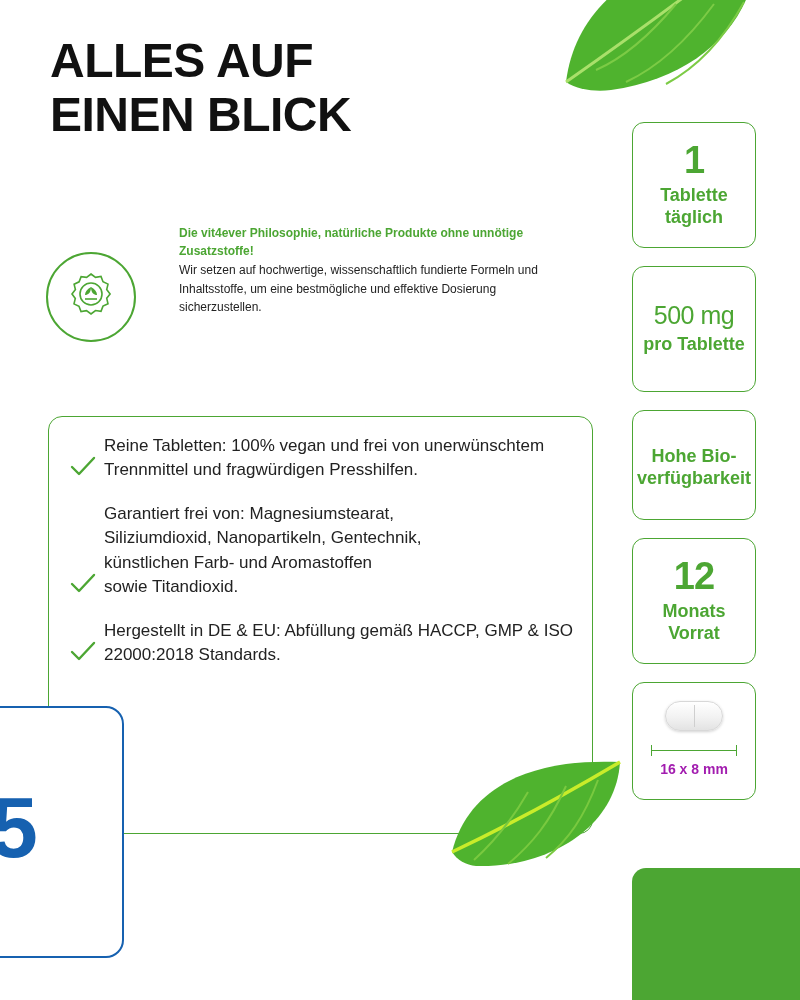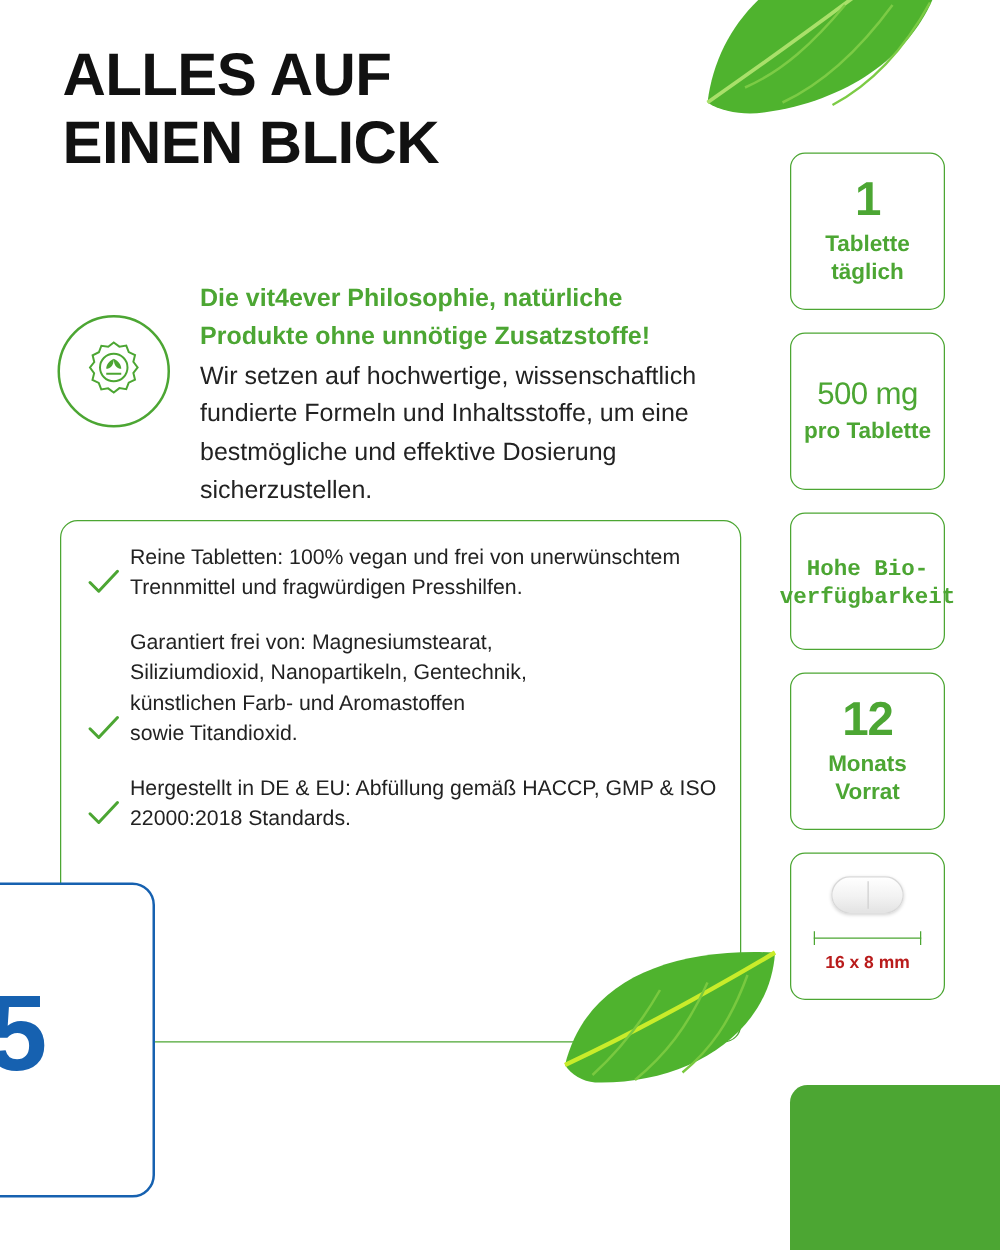--- a/index.html
+++ b/index.html
@@ -32,23 +32,23 @@
   .badge-seal {
     position: absolute;
     left: 46px; top: 252px;
     width: 90px; height: 90px;
     border: 2px solid #4ca633;
     border-radius: 50%;
     display: flex; align-items: center; justify-content: center;
   }
   .philo-text {
     position: absolute;
-    left: 160px; top: 224px;
+    left: 179px; top: 224px;
     width: 400px;
-    font-size: 20px;
+    font-size: 12px;
     line-height: 1.52;
     color: #222222;
   }
   .philo-head {
     color: #4ca633;
     font-weight: bold;
     display: block;
     margin-bottom: 1px;
   }
 
@@ -116,21 +116,21 @@
     white-space: pre-line;
   }
   .card-mg {
     font-size: 25px;
     font-weight: normal;
     line-height: 1;
     letter-spacing: -0.5px;
   }
   #card-daily { height: 126px; }
   #card-dose  { height: 126px; }
-  #card-bio   { height: 110px; font-family: Liberation Mono, monospace; }
+  #card-bio   { height: 110px; }
   #card-supply{ height: 126px; border-radius: 12px; }
   #card-size  { height: 118px; justify-content: flex-start; padding-top: 18px; }
 
   .tablet-shape {
     width: 58px; height: 30px;
     border-radius: 15px;
     background: linear-gradient(180deg,#ffffff 0%, #f2f2f2 55%, #e3e3e3 100%);
     border: 1px solid #d8d8d8;
     position: relative;
     box-shadow: 0 1px 3px rgba(0,0,0,0.18);
@@ -150,21 +150,21 @@
   .size-line:before {
     content:"";
     position:absolute; left:0; right:0; top:5px;
     height:1.4px; background:#4ca633;
   }
   .size-line .cap {
     position:absolute; top:0; width:1.4px; height:11px; background:#4ca633;
   }
   .size-line .cap.l { left:0; }
   .size-line .cap.r { right:0; }
-  .size-label { font-size: 14px; font-weight: bold; color:#b91c1c; }
+  .size-label { font-size: 14px; font-weight: bold; color:#a21caf; }
 
   
   .green-block {
     position: absolute;
     left: 632px; top: 868px;
     width: 168px; height: 132px;
     background: #4ca633;
     border-top-left-radius: 14px;
   }
   .blue-card {

